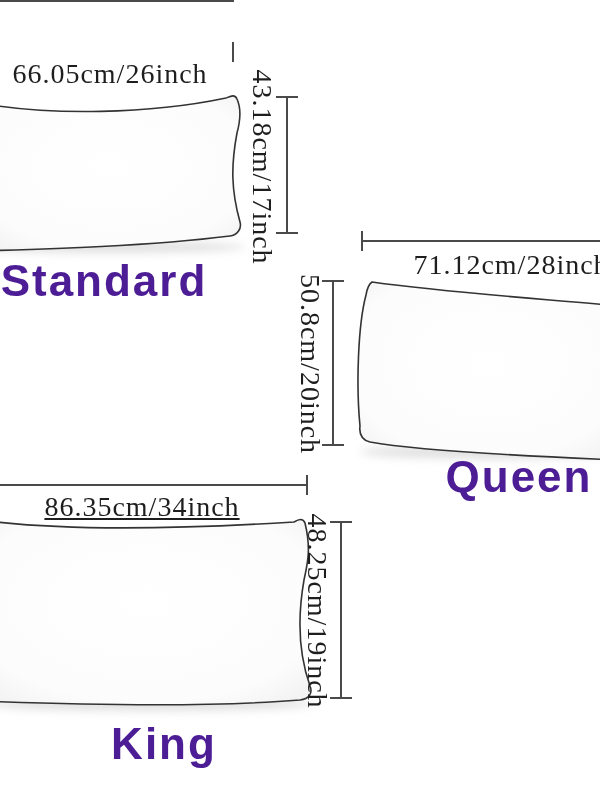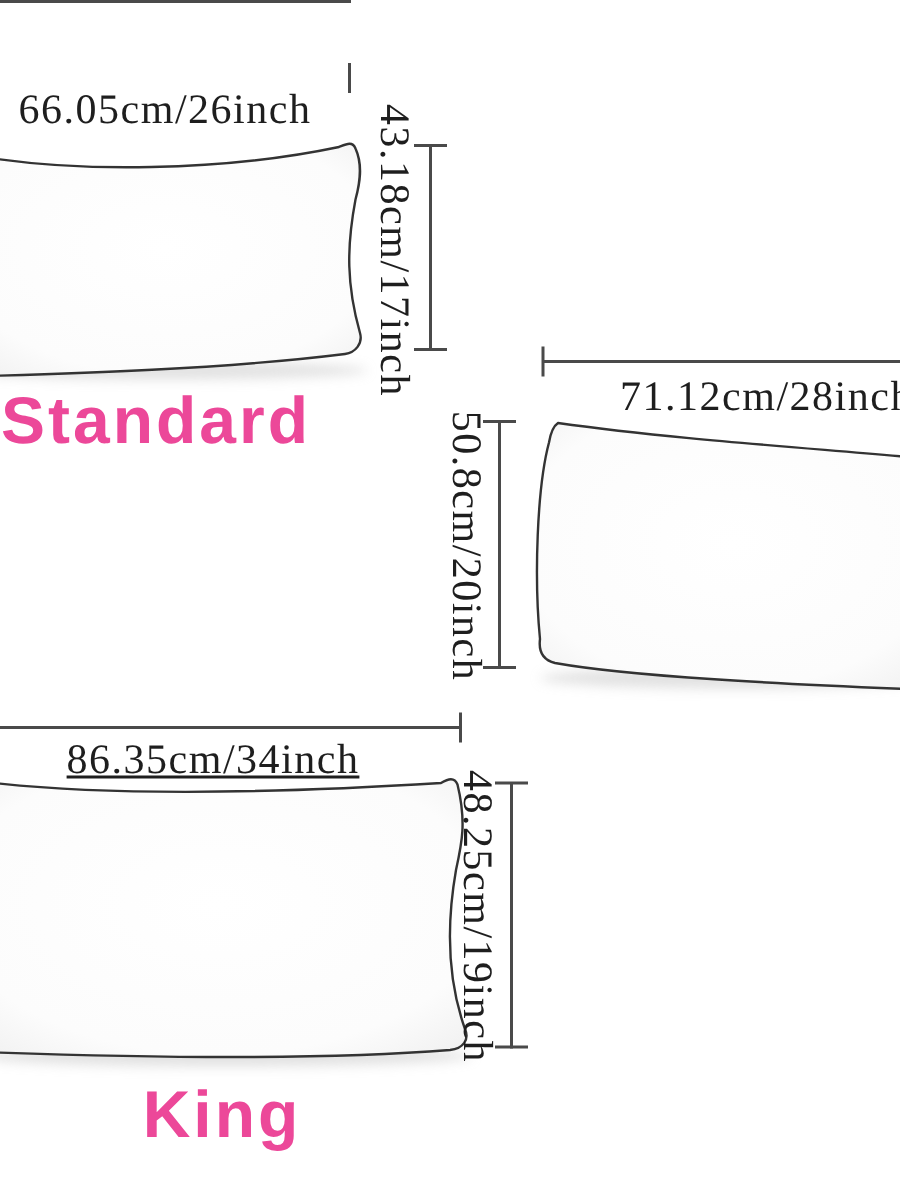--- a/index.html
+++ b/index.html
@@ -63,21 +63,21 @@
     transform: translate(-50%, -50%);
   }
   .dim-text.rot {
     transform: translate(-50%, -50%) rotate(90deg);
   }
   .size-label {
     position: absolute;
     font-weight: 700;
     font-size: 44px;
     letter-spacing: 2px;
-    color: #ec4899;
+    color: #4c1d95;
     white-space: nowrap;
     transform: translate(-50%, -50%);
   }
 </style>
 </head>
 <body>
 
 <div class="stage">
 
   <svg class="art" width="600" height="800" viewBox="0 0 600 800">
@@ -137,25 +137,26 @@
 
   <div class="hline" style="left:362px; top:240px; width:238px;"></div>
   <div class="tick-v" style="left:361px; top:231px;"></div>
   <div class="dim-text" style="left:511px; top:265px;">71.12cm/28inch</div>
 
   <div class="vline" style="left:332px; top:281px; height:165px;"></div>
   <div class="tick-h" style="left:322px; top:280px;"></div>
   <div class="tick-h" style="left:322px; top:444px;"></div>
   <div class="dim-text rot" style="left:310px; top:364px;">50.8cm/20inch</div>
 
+  <div class="size-label" style="left:519px; top:477px;">Queen</div>
 
   <div class="hline" style="left:0; top:484px; width:308px;"></div>
   <div class="tick-v" style="left:306px; top:475px;"></div>
   <div class="dim-text" style="left:142px; top:507px;text-decoration:underline;">86.35cm/34inch</div>
 
   <div class="vline" style="left:340px; top:522px; height:177px;"></div>
   <div class="tick-h" style="left:330px; top:521px;"></div>
   <div class="tick-h" style="left:330px; top:697px;"></div>
   <div class="dim-text rot" style="left:317px; top:611px;">48.25cm/19inch</div>
 
-  <div class="size-label" style="left:148px; top:744px;">King</div>
+  <div class="size-label" style="left:164px; top:744px;">King</div>
 
 </div>
 
 </body></html>

